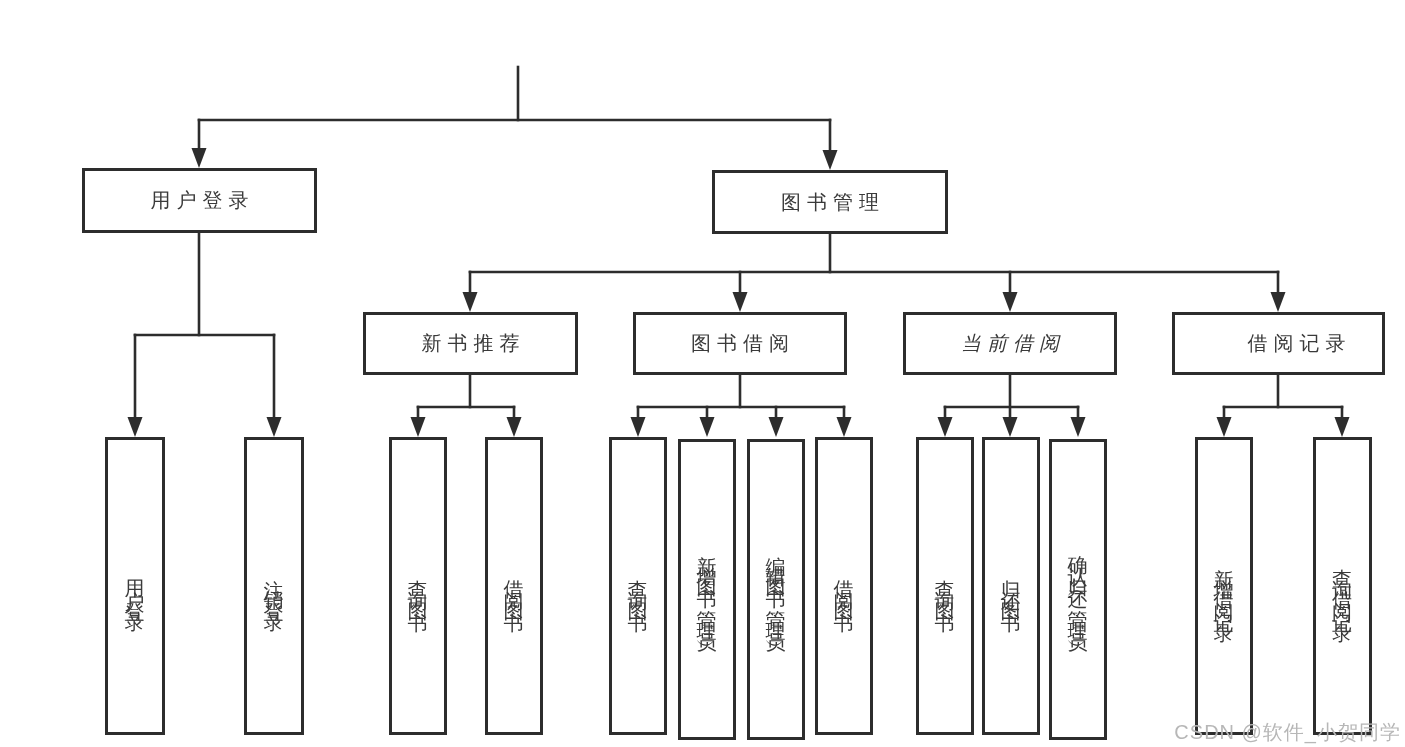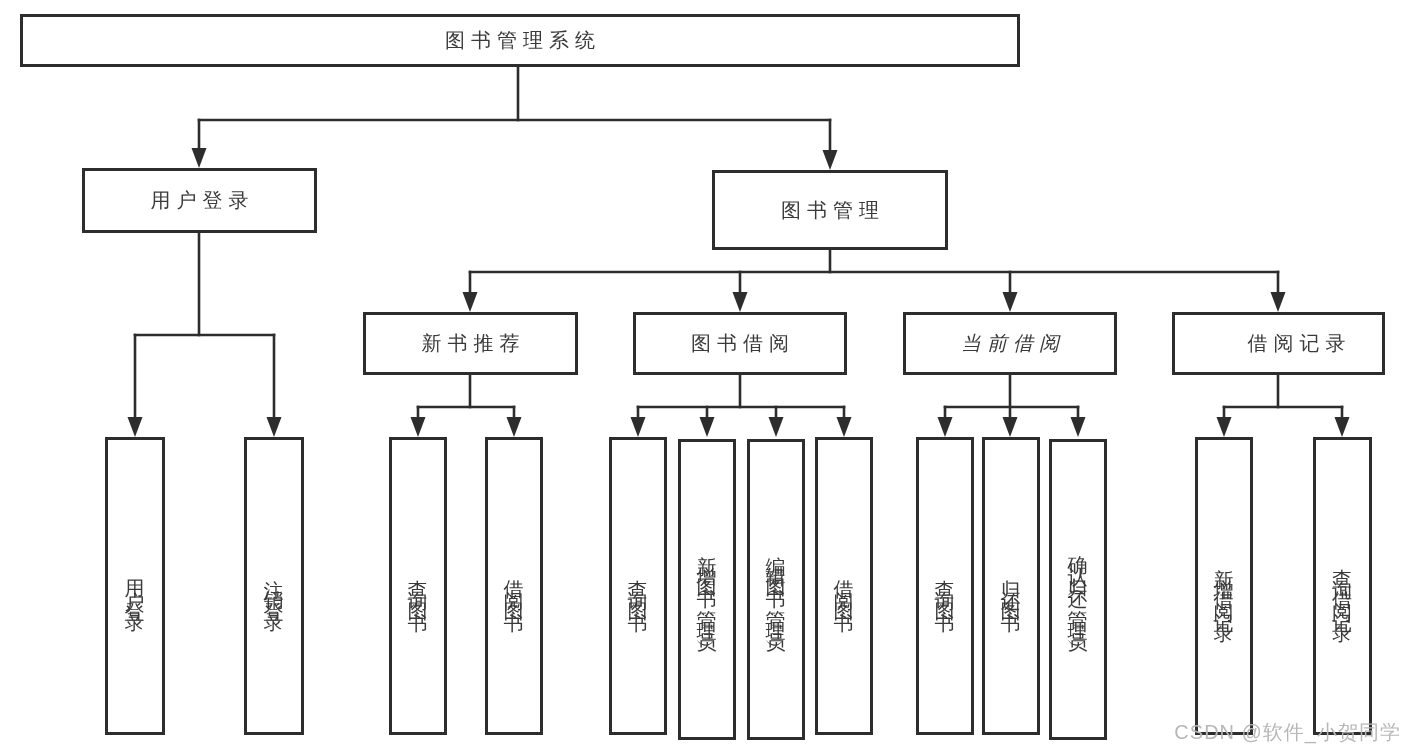--- a/index.html
+++ b/index.html
@@ -116,28 +116,25 @@
     <polygon points="1078,437 1070.5,417 1085.5,417"></polygon>
 
     <line x1="1278" y1="375" x2="1278" y2="407"></line>
     <line x1="1224" y1="407" x2="1342" y2="407"></line>
     <line x1="1224" y1="407" x2="1224" y2="419"></line>
     <line x1="1342" y1="407" x2="1342" y2="419"></line>
     <polygon points="1224,437 1216.5,417 1231.5,417"></polygon>
     <polygon points="1342,437 1334.5,417 1349.5,417"></polygon>
   </svg>
 
-  <div class="box hbox" style="left:20px; top:14px; width:1000px; height:53px;">
-    <span>图书管理系统</span>
-  </div>
 
   <div class="box hbox" style="left:82px; top:168px; width:235px; height:65px;">
     <span>用户登录</span>
   </div>
-  <div class="box hbox" style="left:712px; top:170px; width:236px; height:80px;">
+  <div class="box hbox" style="left:712px; top:170px; width:236px; height:64px;">
     <span>图书管理</span>
   </div>
 
   <div class="box hbox" style="left:363px; top:312px; width:215px; height:63px;">
     <span>新书推荐</span>
   </div>
   <div class="box hbox" style="left:633px; top:312px; width:214px; height:63px;">
     <span>图书借阅</span>
   </div>
   <div class="box hbox" style="left:903px; top:312px; width:214px; height:63px;font-style:italic;">

